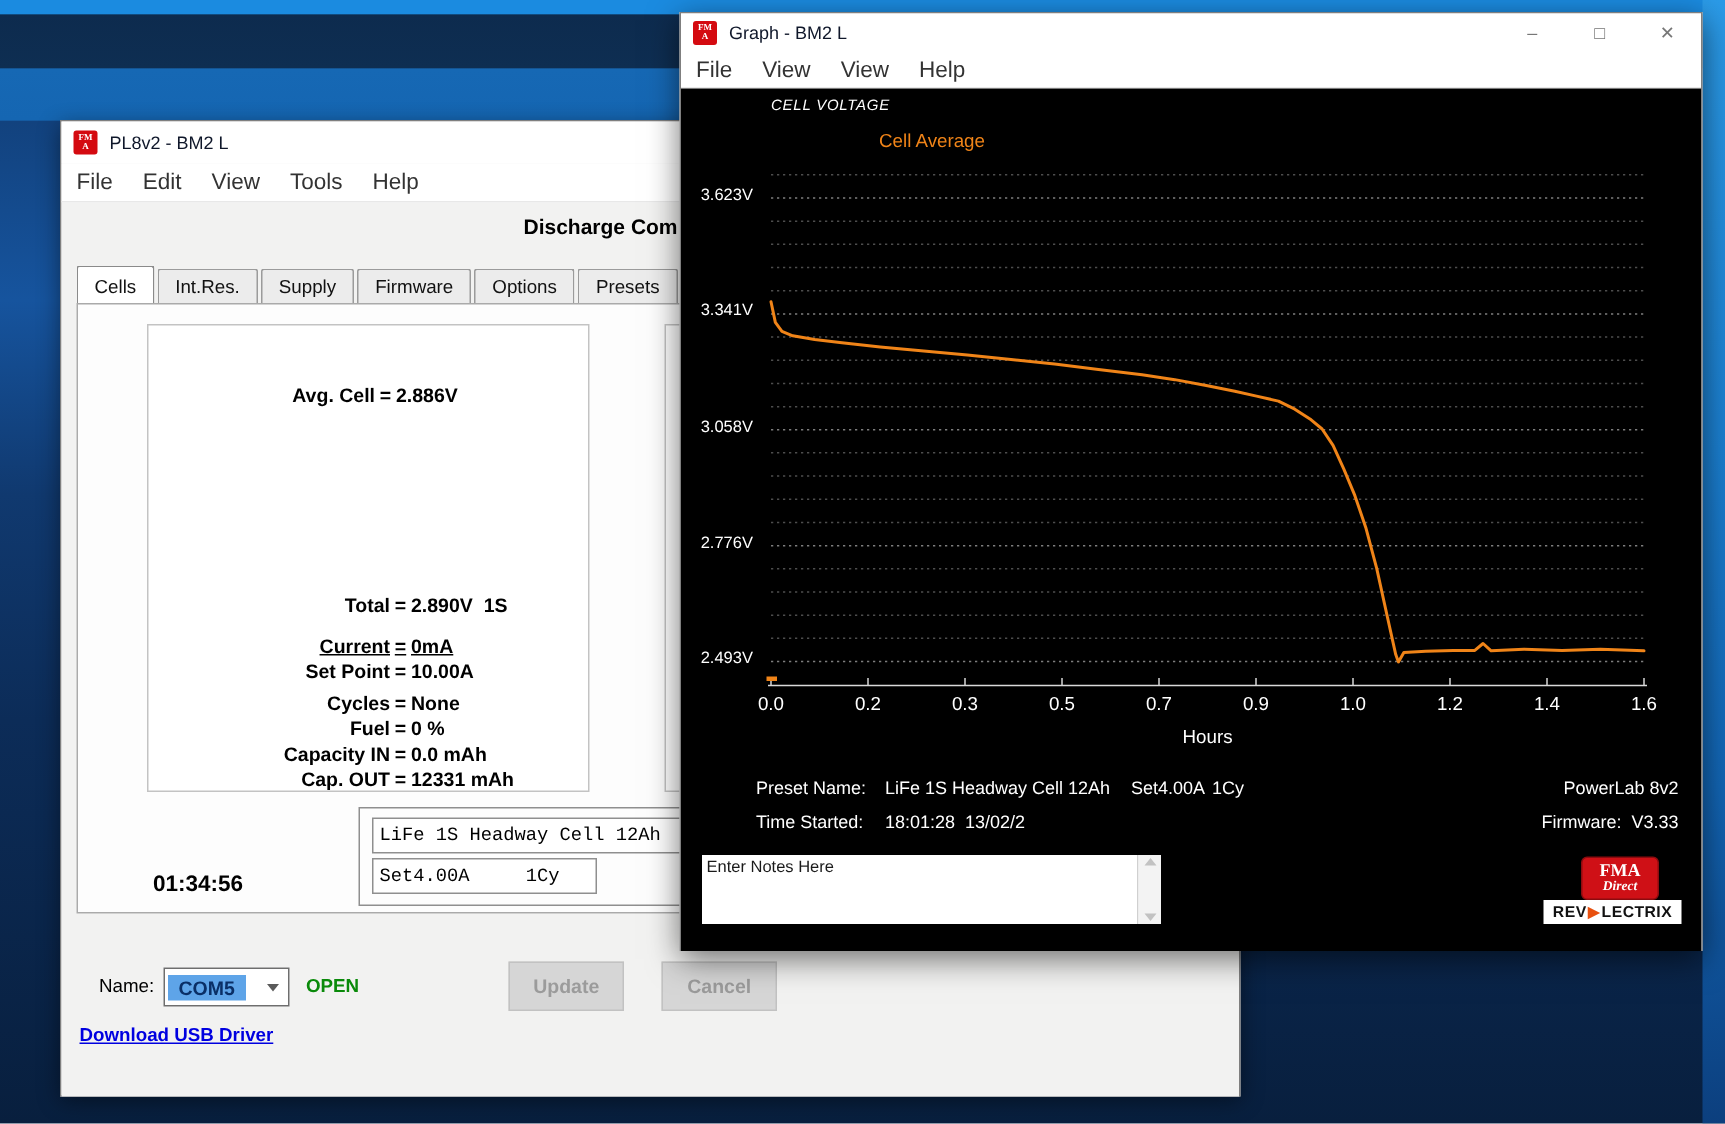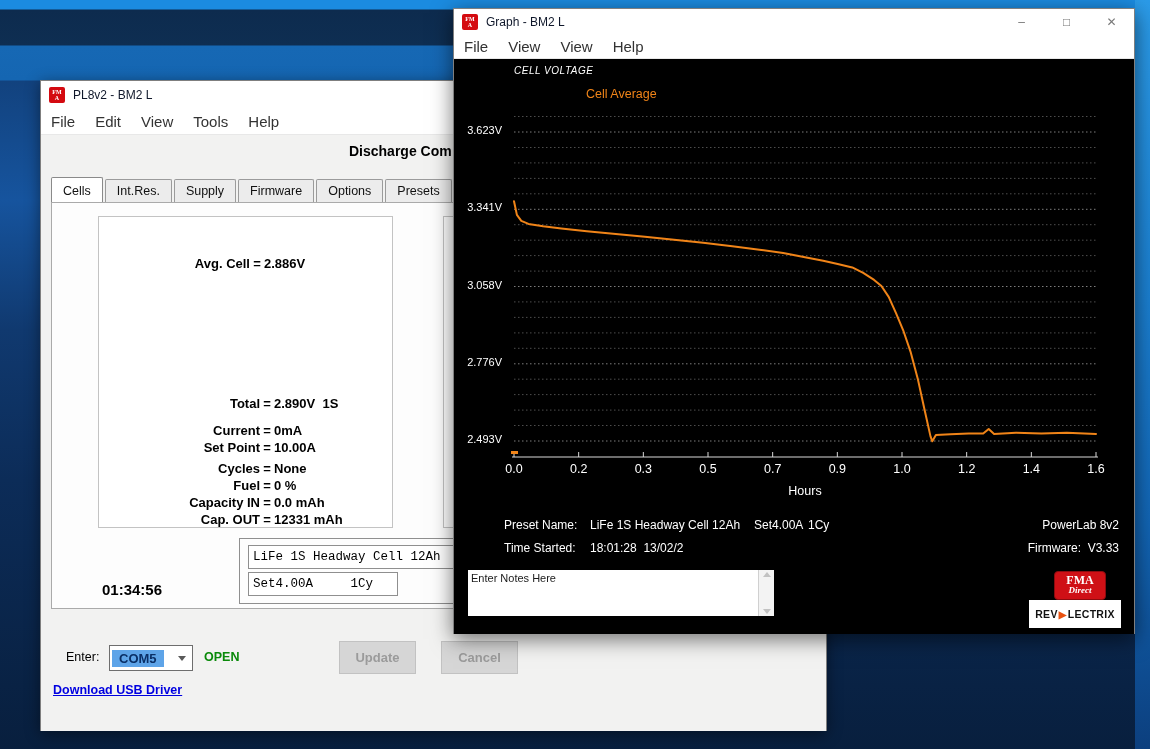--- a/index.html
+++ b/index.html
@@ -38,21 +38,21 @@
   .cell-panel{position:absolute;left:46px;top:13px;width:293px;height:310px;
     background:#fff;border:1px solid #c3c3c3;}
   .stat-row{display:grid;grid-template-columns:1fr 14px 118px;font-size:13px;font-weight:bold;color:#000;
     line-height:17px;}
   .stat-row .lab{text-align:right;}
   .stat-row .eq{text-align:center;}
   .stat-row .val{text-align:left;white-space:pre;}
   .avg-row{position:absolute;left:0;top:38px;width:100%;}
   .avg-row .stat-row{grid-template-columns:1fr 14px 128px;}
   .stats-block{position:absolute;left:0;top:178px;width:100%;}
-  .gap-a{margin-top:10px;} .gap-b{margin-top:4px;}
+  .gap-a{margin-top:10px;text-decoration:underline;} .gap-b{margin-top:4px;}
   .panel2-edge{position:absolute;left:391px;top:13px;width:80px;height:310px;
     background:#fff;border:1px solid #c3c3c3;}
   .timer{position:absolute;left:50px;top:378px;font-size:15px;font-weight:bold;color:#000;}
   .preset-outer{position:absolute;left:187px;top:335px;width:560px;height:64px;border:1px solid #8f8f8f;background:#fdfdfd;}
   .preset-field{position:absolute;left:8px;height:22px;border:1px solid #8f8f8f;background:#fff;
     font-family:"Liberation Mono",monospace;font-size:12.5px;line-height:22px;padding-left:4px;
     white-space:pre;color:#000;}
   .pf-name{top:6px;width:210px;}
   .pf-set{top:33px;width:144px;}
   .comm-row{position:absolute;left:0;top:510px;width:460px;height:26px;font-size:12.5px;color:#000;}
@@ -92,21 +92,21 @@
     justify-content:space-between;align-items:center;padding:2px 0;}
   .tri-up{width:0;height:0;border-left:4px solid transparent;border-right:4px solid transparent;
     border-bottom:5px solid #c2c2c2;}
   .tri-dn{width:0;height:0;border-left:4px solid transparent;border-right:4px solid transparent;
     border-top:5px solid #c2c2c2;}
   .logo-fma{position:absolute;left:600px;top:512px;width:50px;height:27px;background:#cf1016;
     border:1px solid #8c0b0f;border-radius:4px;color:#fff;text-align:center;
     font-family:"Liberation Serif",serif;line-height:1;}
   .logo-fma .l1{font-weight:bold;font-size:12px;margin-top:2px;}
   .logo-fma .l2{font-style:italic;font-weight:bold;font-size:9px;}
-  .logo-rev{position:absolute;left:575px;top:541px;width:92px;height:28px;background:#fff;
+  .logo-rev{position:absolute;left:575px;top:541px;width:92px;height:16px;background:#fff;
     display:flex;align-items:center;justify-content:center;font-size:10.5px;font-weight:bold;
     color:#111;letter-spacing:.3px;}
   .rev-arrow{color:#e8500f;font-size:10px;margin:0 1px;}
 </style>
 </head>
 <body>
 
 <div class="stage">
   <div class="desktop"></div>
   <div class="desktop-right"></div>
@@ -185,21 +185,21 @@
           </div>
         </div>
         <div class="panel2-edge"></div>
         <div class="timer">01:34:56</div>
         <div class="preset-outer">
           <div class="preset-field pf-name">LiFe 1S Headway Cell 12Ah</div>
           <div class="preset-field pf-set">Set4.00A     1Cy</div>
         </div>
       </div>
       <div class="comm-row">
-        <span class="comm-label">Enter:</span>
+        <span class="comm-label">Name:</span>
         <span class="combo">
           <span class="combo-value">COM5</span>
           <span class="combo-arrow"></span>
         </span>
         <span class="open-status">OPEN</span>
       </div>
       <a class="usb-link">Download USB Driver</a>
       <button class="btn update">Update</button>
       <button class="btn cancel">Cancel</button>
     </div>

